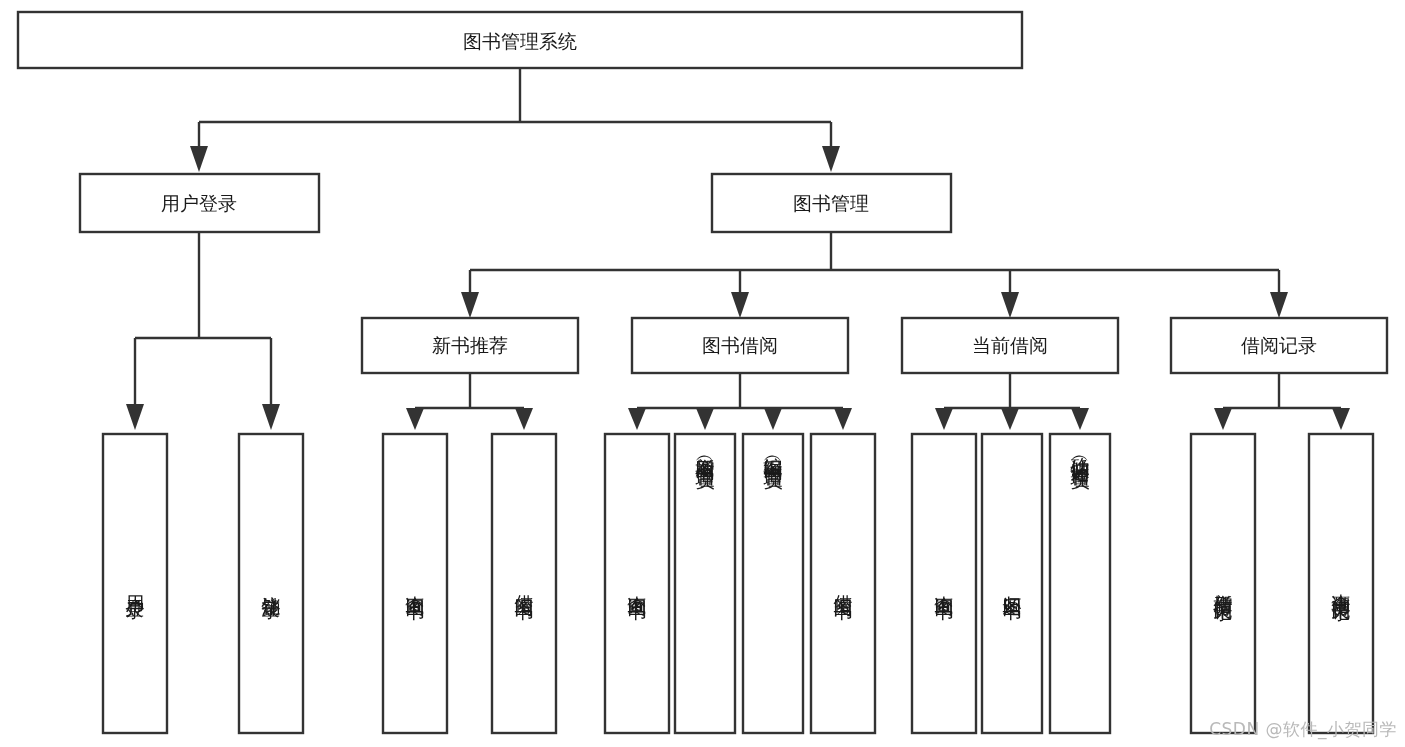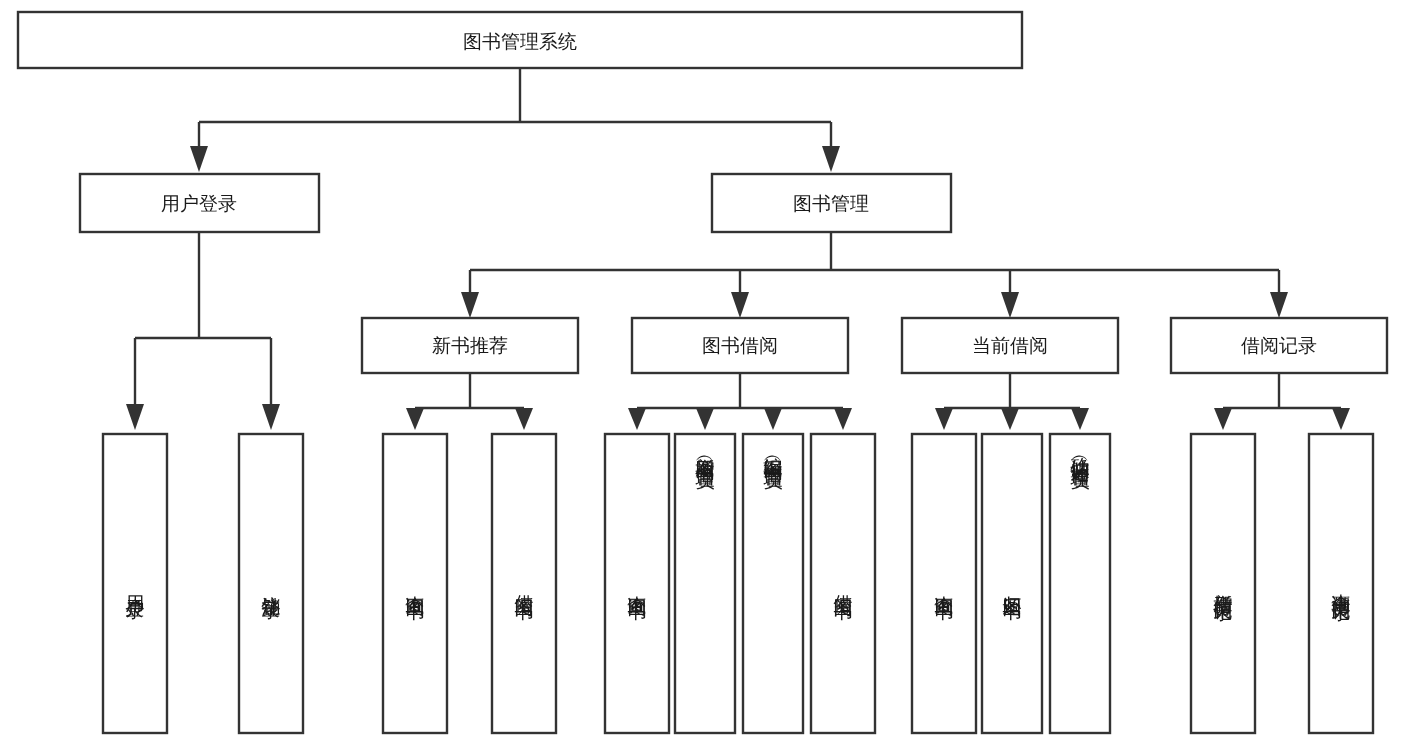--- a/index.html
+++ b/index.html
@@ -224,14 +224,15 @@
     <span class="node-label-v" style="margin-top:8px;">确认归还（管理员）</span>
   </div>
 
   <div class="node-label-v-wrap" style="left:1191px; top:434px; width:64px; height:299px;">
     <span class="node-label-v">新增借阅记录</span>
   </div>
   <div class="node-label-v-wrap" style="left:1309px; top:434px; width:64px; height:299px;">
     <span class="node-label-v">查询借阅记录</span>
   </div>
 
+  <div id="watermark">CSDN @软件_小贺同学</div>
 
 </div>
 
 </body></html>

